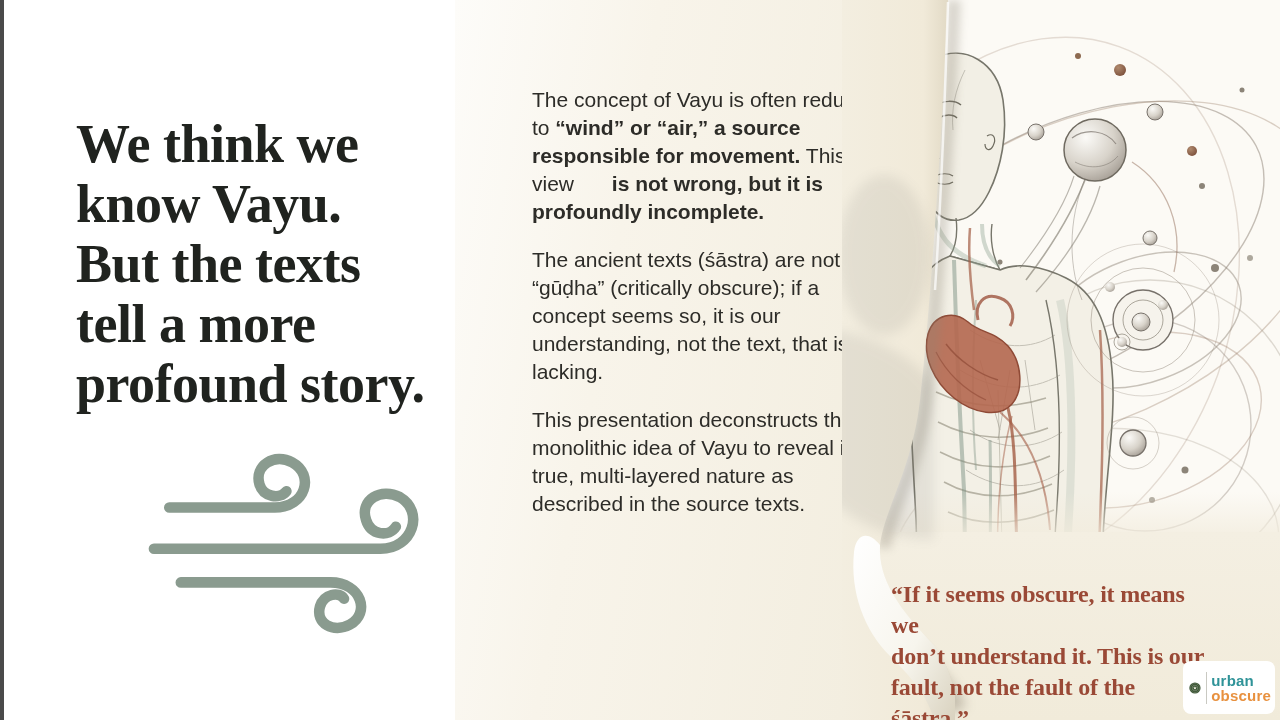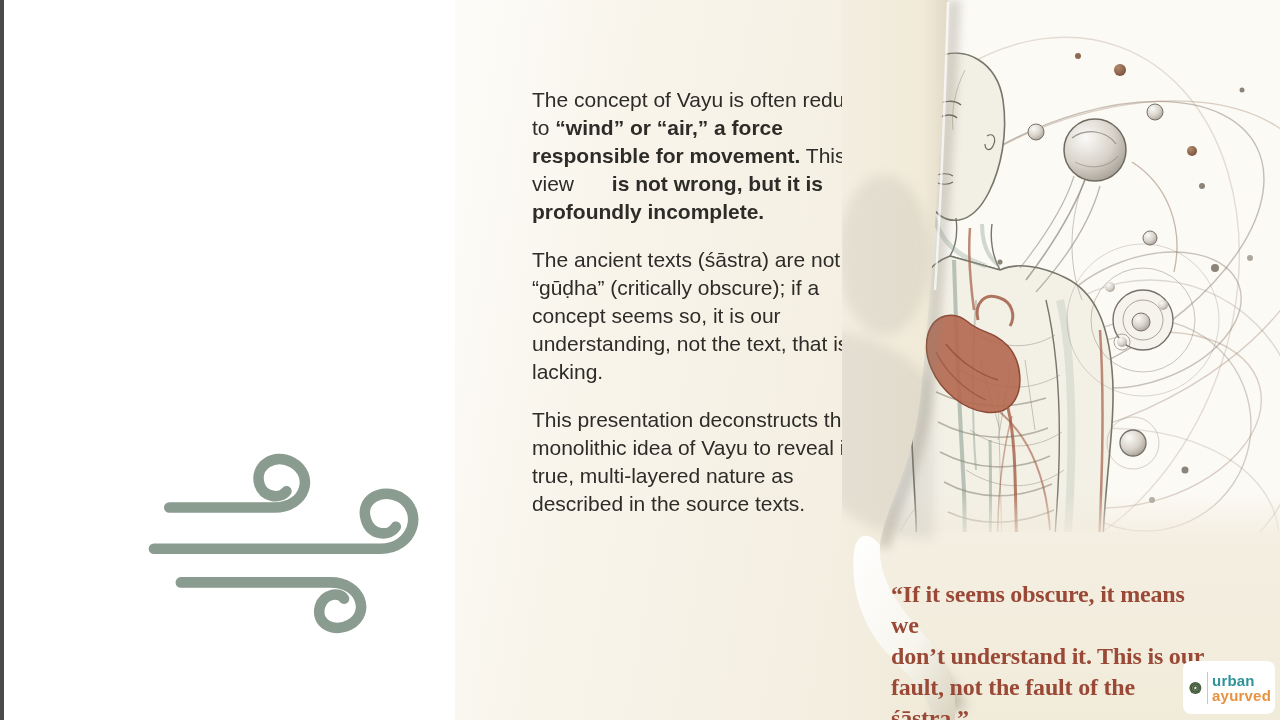--- a/index.html
+++ b/index.html
@@ -198,21 +198,21 @@
 
     <rect x="0" y="492" width="430" height="56" fill="url(#fade)"></rect>
     <rect x="0" y="546" width="430" height="174" fill="#f2ecdd"></rect>
   </svg>
 
   <div class="cream"></div>
 
   <div class="paper"></div>
 
   <div class="body-text">
-    <p><span>The concept of Vayu is often reduced to </span><span style="font-weight: 700;">“wind” or “air,” a force responsible for movement.</span><span> This view </span><span style="font-weight: 700; margin-left: 32px;">is not wrong, but it is profoundly incomplete.</span></p>
+    <p><span>The concept of Vayu is often reduced to </span><span style="font-weight: 700;">“wind” or “air,” a source responsible for movement.</span><span> This view </span><span style="font-weight: 700; margin-left: 32px;">is not wrong, but it is profoundly incomplete.</span></p>
     <p><span>The ancient texts (śāstra) are not “gūḍha” (critically obscure); if a concept seems so, it is our understanding, not the text, that is lacking.</span></p>
     <p><span>This presentation deconstructs the monolithic idea of Vayu to reveal its true, multi-layered nature as described in the source texts.</span></p>
   </div>
 
   <svg class="curl" viewBox="0 0 168 720" aria-hidden="true">
     <defs>
       <linearGradient id="pf" x1="0" y1="0" x2="1" y2="0">
         <stop offset="0" stop-color="#f3eee0"></stop>
           <stop offset=".72" stop-color="#f1ead9"></stop>
         <stop offset=".92" stop-color="#e3dbc7"></stop>
@@ -238,20 +238,25 @@
 
     <g fill="#5f5f5c" opacity=".1" filter="url(#bl2)">
       <ellipse cx="42" cy="255" rx="46" ry="80"></ellipse>
       <path d="M-10,330 C30,335 70,355 92,385 L92,540 C50,540 10,522 -10,500 Z"></path>
     </g>
 
     <path d="M38,545 C36,580 58,610 92,645 C102,658 110,676 113,696 L113,720 L92,720 C86,696 68,676 48,656 C22,630 8,592 12,552 C14,534 26,530 38,545 Z" fill="url(#us)"></path>
     <path d="M106,2 C103,100 99,200 93,290" fill="none" stroke="#ffffff" stroke-width="2.5" opacity=".7"></path>
   </svg>
 
+  <h1 class="headline">We think we
+know Vayu.
+But the texts
+tell a more
+profound story.</h1>
 
   <svg class="wind" viewBox="0 0 300 200" aria-hidden="true" fill="none" stroke="#8a9b8f" stroke-width="11" stroke-linecap="round">
     <path d="M18,62 L128,62 C160,62 170,28 146,15 C128,5 106,18 112,38 C116,51 133,54 140,45"></path>
     <path d="M2,105 L238,105 C272,105 284,66 258,51 C239,41 216,54 223,75 C228,91 247,93 254,82"></path>
     <path d="M30,140 L186,140 C218,140 228,172 206,184 C189,193 170,183 175,165 C179,152 195,149 200,157"></path>
   </svg>
 
   <div class="quote">
     <div>“If it seems obscure, it means we
 don’t understand it. This is our
@@ -262,18 +267,18 @@
   <div class="logo-chip">
     <svg width="36" height="36" viewBox="0 0 36 36" aria-hidden="true">
       <circle cx="18" cy="18" r="17" fill="#3a5434"></circle>
       <circle cx="18" cy="18" r="13.5" fill="none" stroke="#f5f2e6" stroke-width="1" stroke-dasharray="2 1.6"></circle>
       <circle cx="18" cy="18" r="8.5" fill="none" stroke="#f5f2e6" stroke-width="0.8"></circle>
       <path d="M18,12.5 L19.6,16.4 L23.5,16.4 L20.4,18.9 L21.6,22.8 L18,20.4 L14.4,22.8 L15.6,18.9 L12.5,16.4 L16.4,16.4 Z" fill="#f5f2e6"></path>
     </svg>
     <div class="logo-divider"></div>
     <div class="logo-text">
       <span class="logo-top">urban</span>
-      <span class="logo-bottom">ayurved</span>
+      <span class="logo-bottom">obscure</span>
     </div>
   </div>
 
   <div class="edge-bar"></div>
 </div>
 
 </body></html>

